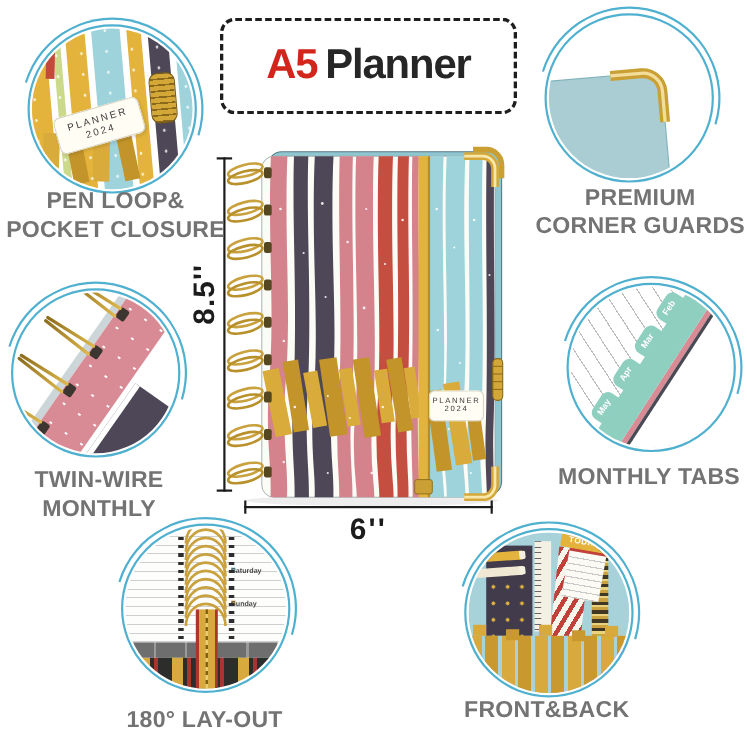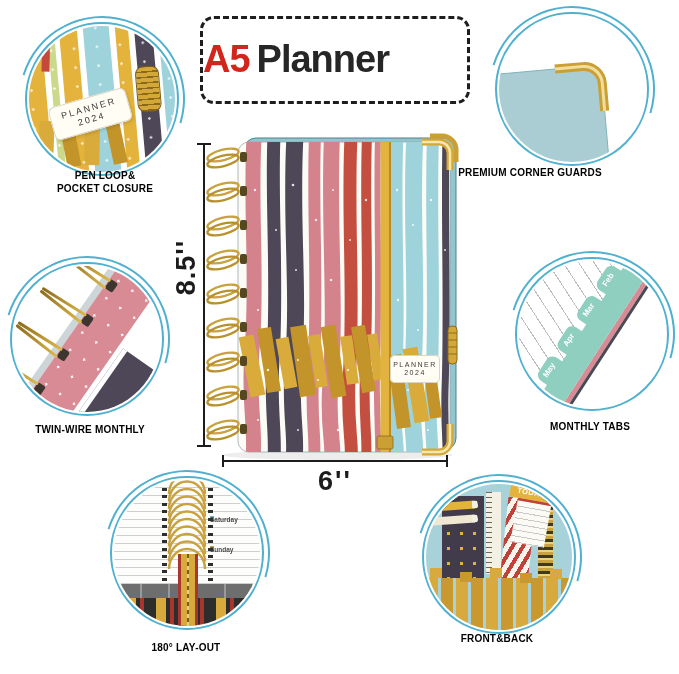--- a/index.html
+++ b/index.html
@@ -3,21 +3,21 @@
 <meta charset="utf-8">
 <style>
   html,body{margin:0;padding:0;background:#fff}
   body{width:679px;height:674px;position:relative;overflow:hidden;
        font-family:"Liberation Sans",sans-serif;color:#1b1b1b}
   .abs{position:absolute}
 
   
   .title-box{position:absolute;left:200px;top:16px;width:264px;height:82px;
     border:3px dashed #1e1e1e;border-radius:14px;display:flex;flex-direction:column;
-    align-items:flex-start;justify-content:center;background:#fff}
+    align-items:center;justify-content:center;background:#fff}
   .title-main{font-size:38px;font-weight:700;letter-spacing:-1px;color:#262626;line-height:1.05;white-space:nowrap}
   .title-main .a5{color:var(--accent-red,#d2251b);margin-right:7px}
   .title-sub{font-size:24px;color:#303030;margin-top:3px;letter-spacing:.5px;white-space:nowrap}
 
   
   .dimv{position:absolute;left:203px;top:143px;width:2px;height:304px;background:#1c1c1c}
   .dimv::before,.dimv::after{content:"";position:absolute;left:-6px;width:14px;height:2px;background:#1c1c1c}
   .dimv::before{top:0}.dimv::after{bottom:0}
   .dimv-label{position:absolute;left:148px;top:252px;width:76px;text-align:center;
     font-size:27px;font-weight:700;color:#1c1c1c;transform:rotate(-90deg);letter-spacing:1px}
@@ -34,22 +34,22 @@
   .cover-badge span{font-size:7px;letter-spacing:1.5px;color:#3a3a3a;font-weight:400}
 
   
   .feature-circle{position:absolute;width:150px;height:150px;border-radius:50%;
     border:2px solid var(--ring,#4fb0cf);background:#fff}
   .feature-circle::after{content:"";position:absolute;inset:-8px;border:2px solid transparent;
     border-top-color:var(--ring,#4fb0cf);border-right-color:var(--ring,#4fb0cf);
     border-radius:50%;transform:rotate(-28deg)}
   .art{position:absolute;inset:2px;border-radius:50%;overflow:hidden;background:#fff}
   .art *{position:absolute}
-  .caption{position:absolute;text-align:center;font-size:10px;font-weight:700;
-    color:#000000;line-height:1.25;letter-spacing:.2px}
+  .caption{position:absolute;text-align:center;font-size:21px;font-weight:700;
+    color:#737373;line-height:1.25;letter-spacing:.2px}
   .caption span{display:block}
 
   .speck{inset:0;background-image:radial-gradient(circle,#fff 1.1px,transparent 1.5px);
     background-size:23px 19px;opacity:.75}
 
   
   .pl-rot{inset:-8px;transform:rotate(-5deg)}
   .vs{top:-12px;bottom:-12px;border-radius:5px}
   .pl-pen{left:116px;top:52px;width:22px;height:44px;border-radius:8px;border:1px solid #7a5c14;
     background:repeating-linear-gradient(180deg,#d4a838 0 4px,#8a6a1a 4px 5.5px)}
@@ -279,21 +279,21 @@
   <div class="art">
     <svg width="146" height="146" viewBox="0 0 146 146" style="position:absolute;left:0;top:0">
       <g transform="rotate(-5 70 100)">
         <rect x="-34" y="52" width="140" height="140" rx="18" fill="#a9cdd3" stroke="#7fb3ba" stroke-width="1"></rect>
         <path d="M60,52 H88 a18,18 0 0 1 18,18 V98" fill="none" stroke="#caa035" stroke-width="9"></path>
         <path d="M60,52 H88 a18,18 0 0 1 18,18 V98" fill="none" stroke="#f2dd9a" stroke-width="3"></path>
       </g>
     </svg>
   </div>
 </div>
-<div class="caption" style="left:432px;top:167px;width:196px">
+<div class="caption" style="left:484px;top:167px;width:196px">
   <span>PREMIUM CORNER GUARDS</span>
 </div>
 
 <div class="feature-circle" style="left:10px;top:262px">
   <div class="art">
     <div class="tw-rot">
       <div class="tw-edge"></div>
       <div class="tw-strip"></div>
       <div class="tw-navy"></div>
       <div class="tw-slot" style="top:10px"></div>

